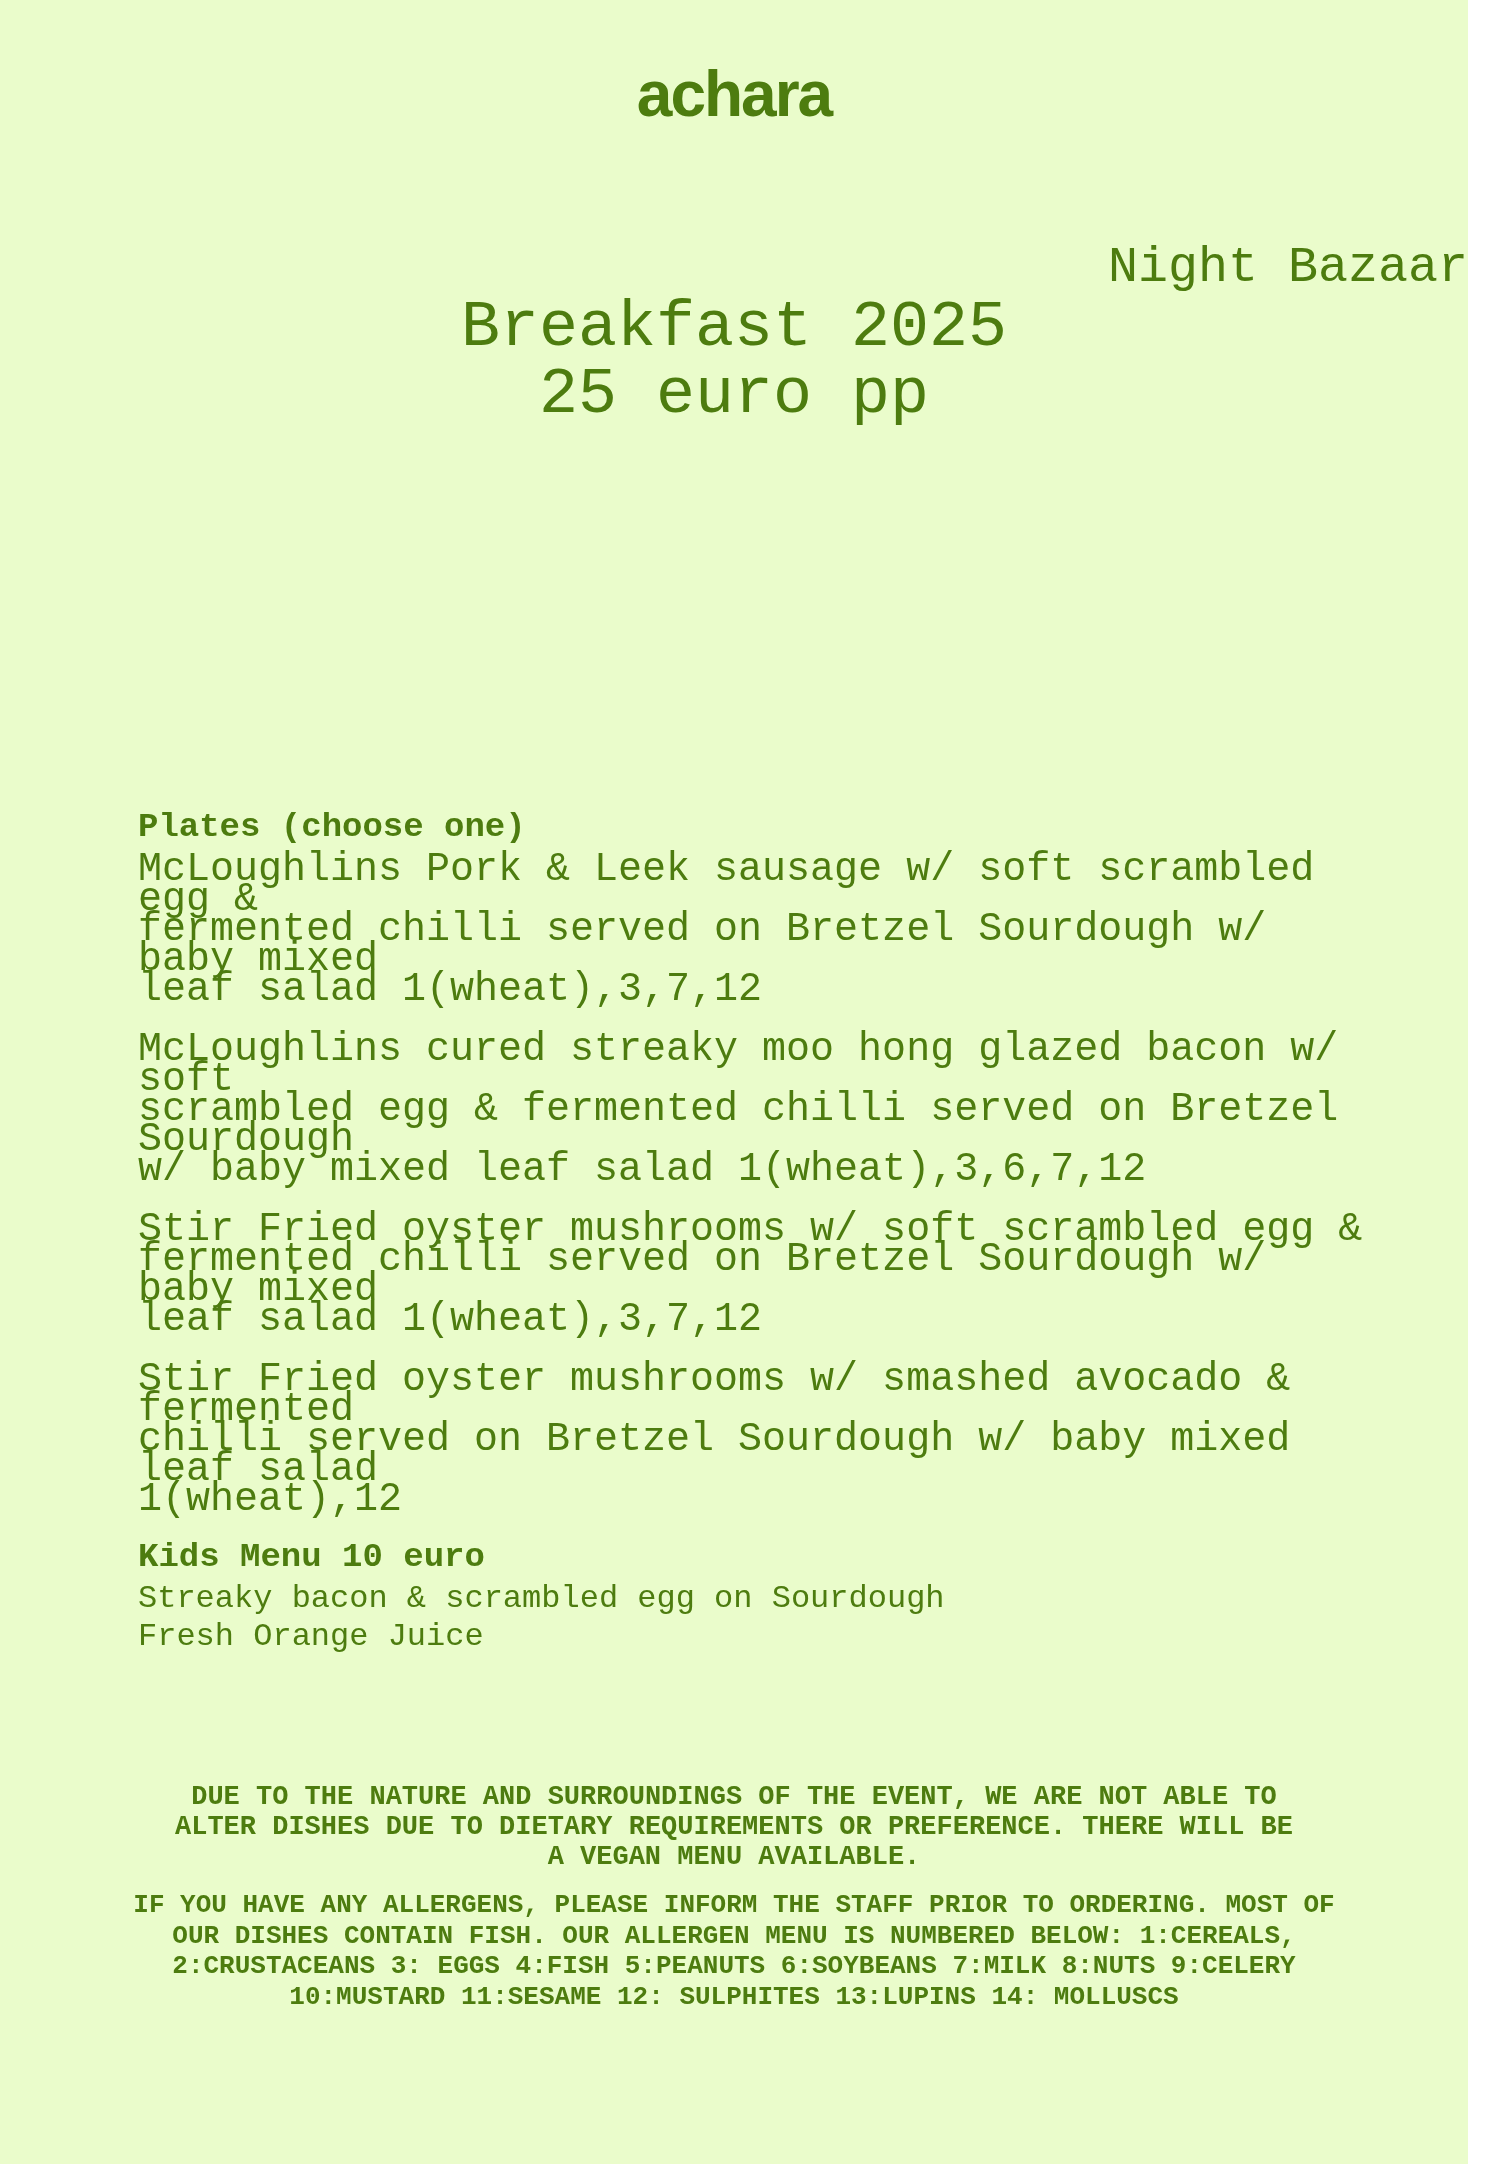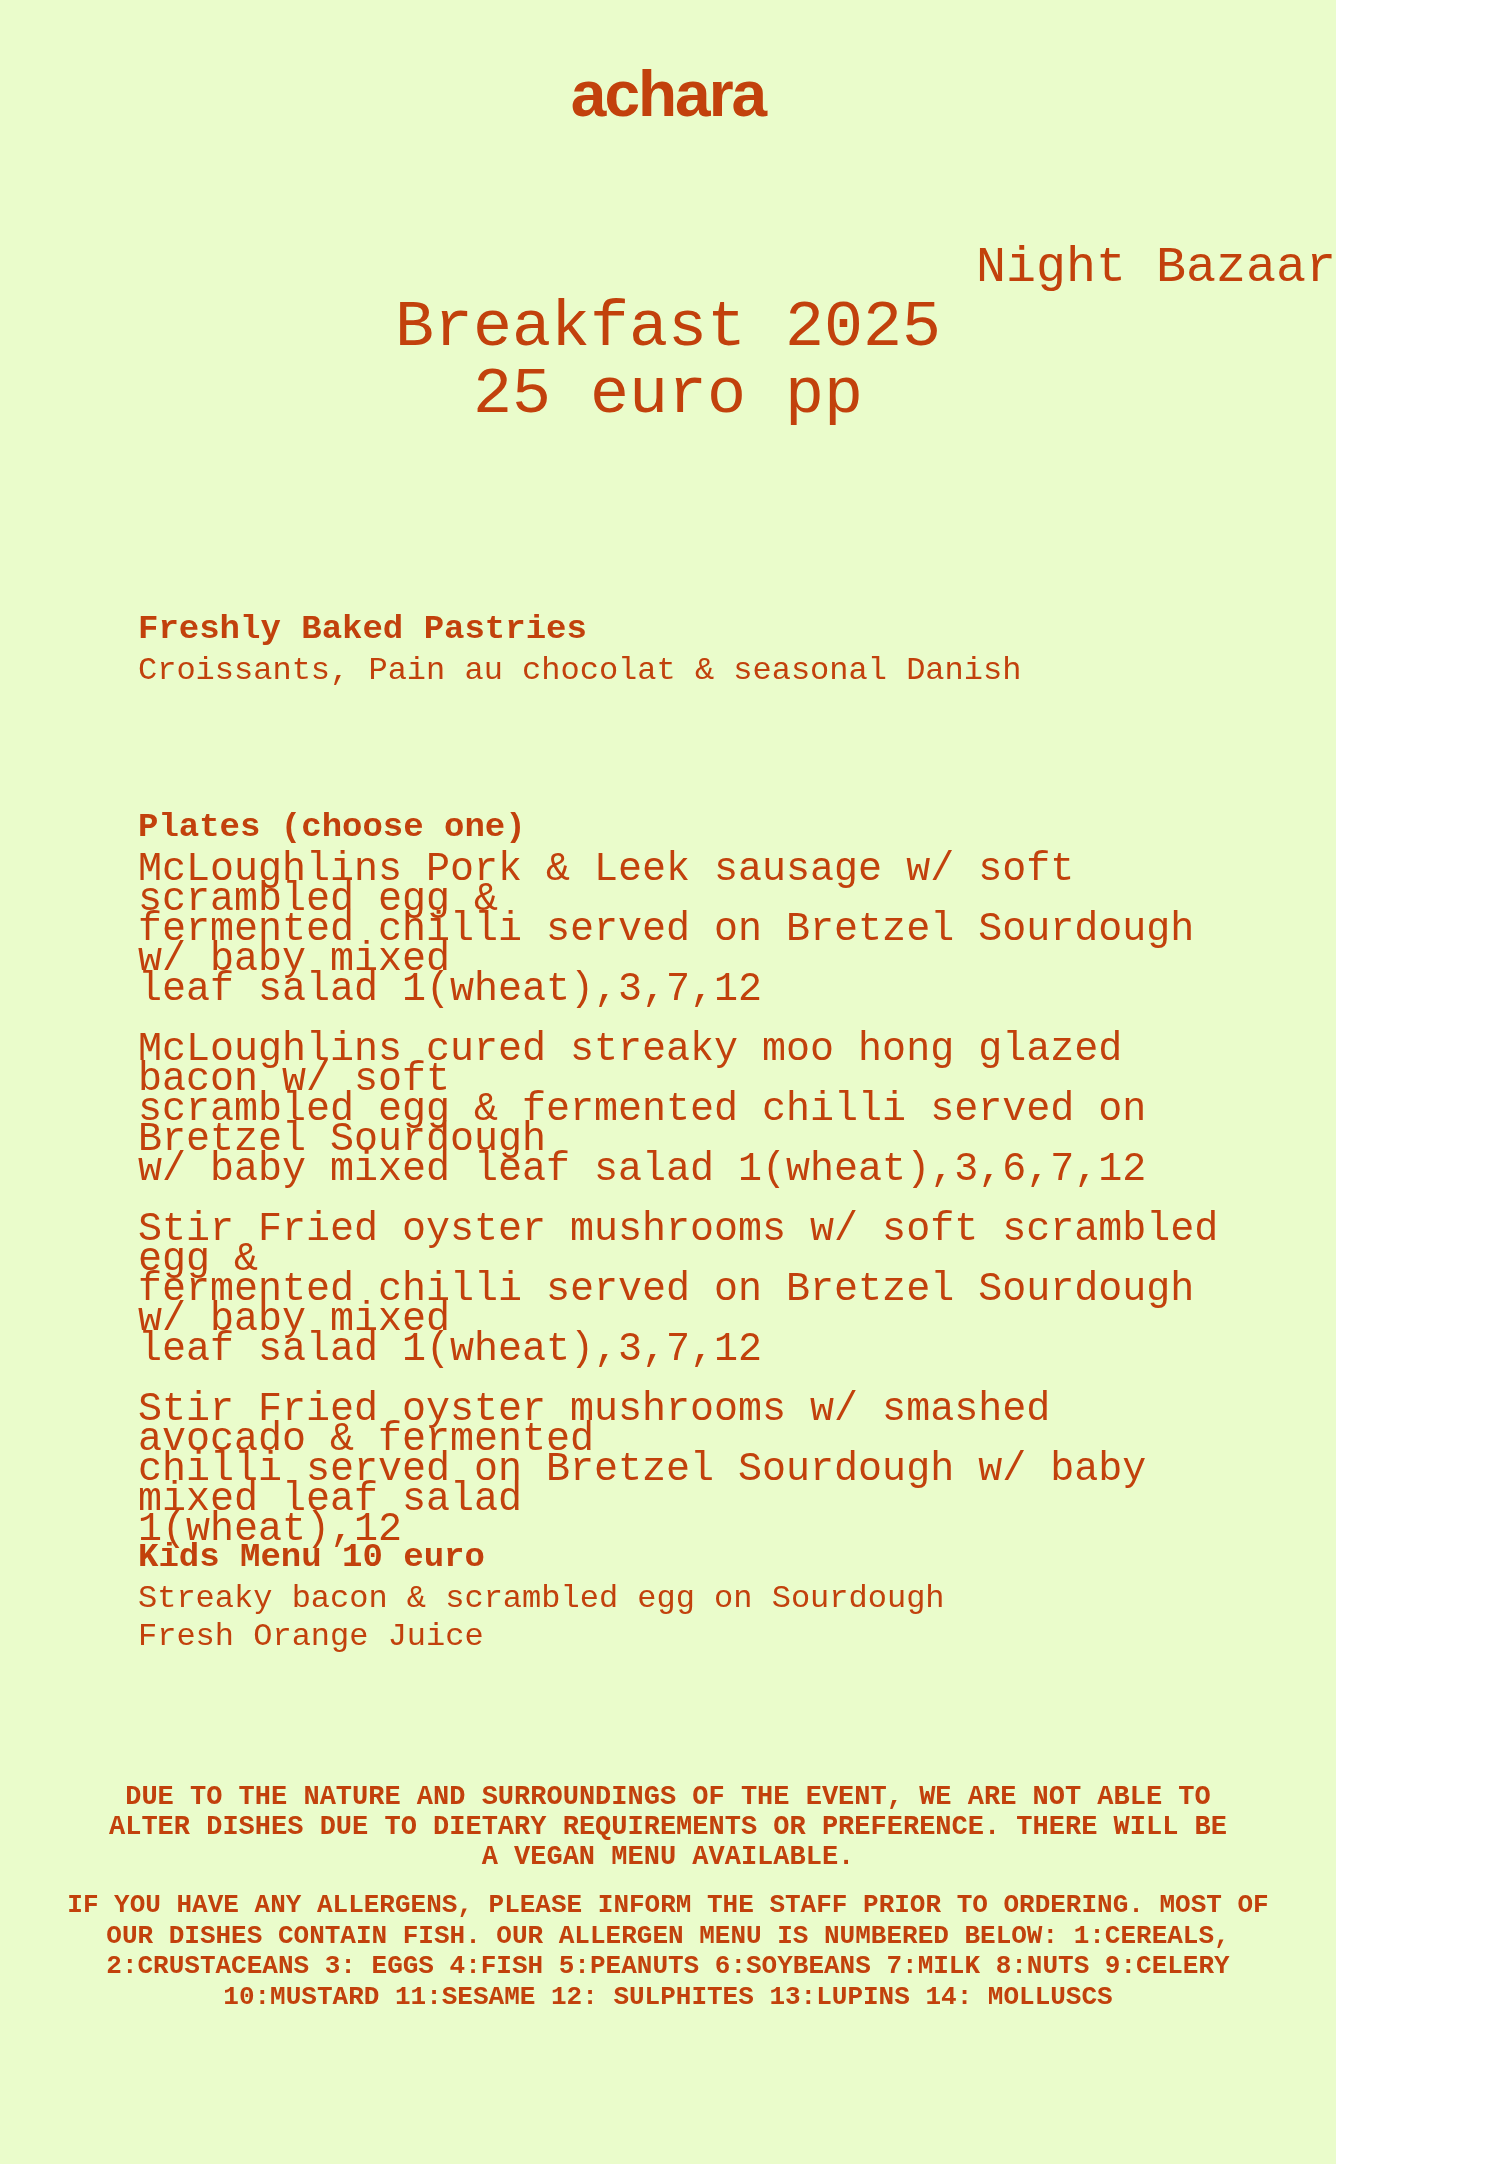--- a/index.html
+++ b/index.html
@@ -1,24 +1,24 @@
 <!DOCTYPE html>
 <html><head>
 <meta charset="utf-8">
 <style>
   html, body {
     margin: 0;
     padding: 0;
   }
   .page {
     position: relative;
-    width: 1336px;
+    width: 1468px;
     height: 2164px;
     background: #eafccb;
-    color: #c2410c;
+    color: #4d7c0f;
     font-family: "Liberation Mono", monospace;
     overflow: hidden;
   }
   .centered {
     position: absolute;
     left: 0;
     right: 0;
     text-align: center;
   }
   .leftcol {
@@ -97,24 +97,20 @@
 <div class="page">
 
   <div class="centered logo">achara</div>
 
   <div class="centered title-sub">Night Bazaar</div>
 
   <div class="centered title-main">Breakfast 2025</div>
 
   <div class="centered title-price">25 euro pp</div>
 
-  <div class="leftcol sec-pastries">
-    <div class="section-heading">Freshly Baked Pastries</div>
-    <div class="body-line">Croissants, Pain au chocolat &amp; seasonal Danish</div>
-  </div>
 
   <div class="leftcol sec-plates">
     <div class="section-heading">Plates (choose one)</div>
     <div class="plate-item">McLoughlins Pork &amp; Leek sausage w/ soft scrambled egg &amp;
 fermented chilli served on Bretzel Sourdough w/ baby mixed
 leaf salad 1(wheat),3,7,12</div>
     <div class="plate-item">McLoughlins cured streaky moo hong glazed bacon w/ soft
 scrambled egg &amp; fermented chilli served on Bretzel Sourdough
 w/ baby mixed leaf salad 1(wheat),3,6,7,12</div>
     <div class="plate-item">Stir Fried oyster mushrooms w/ soft scrambled egg &amp;

